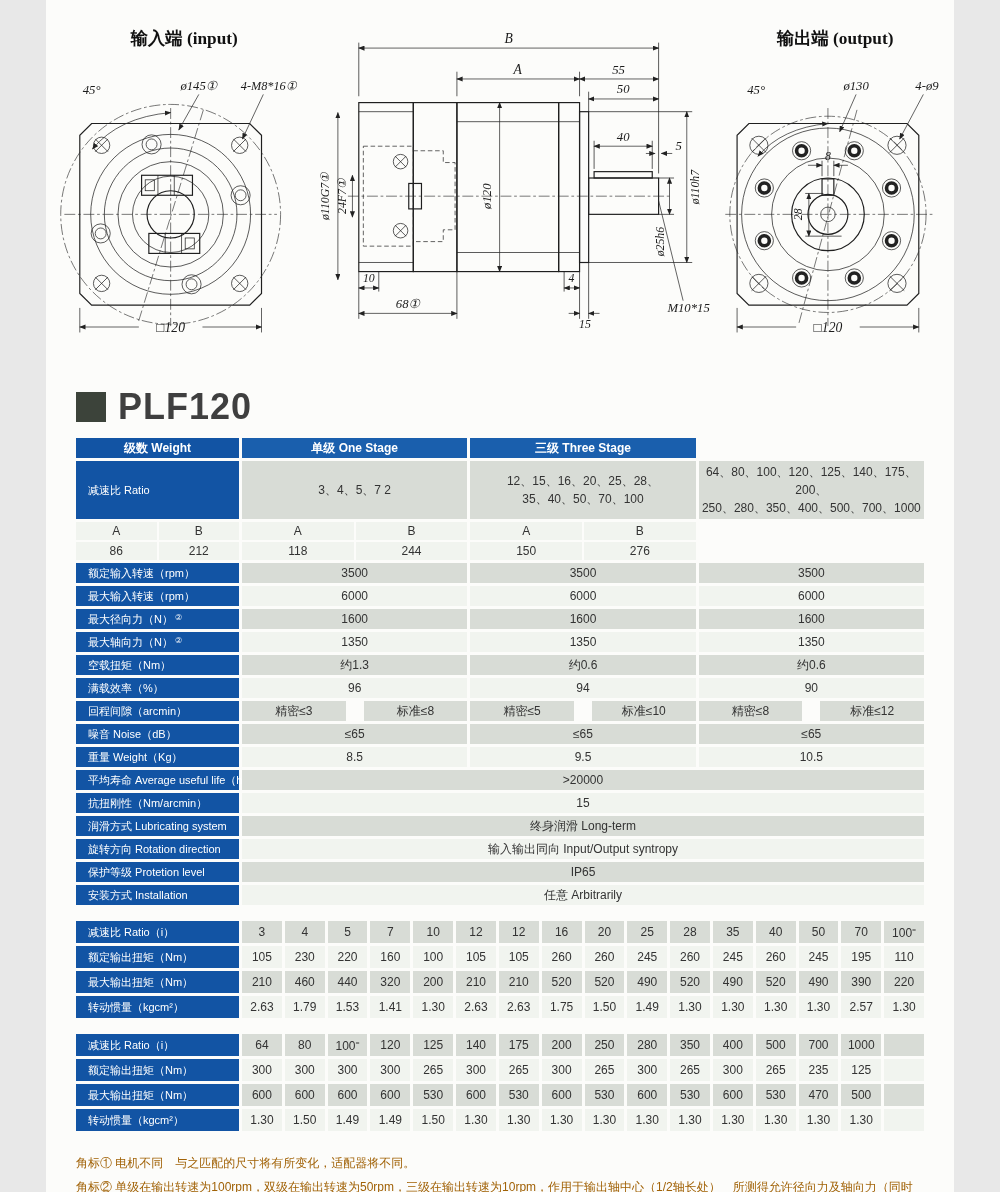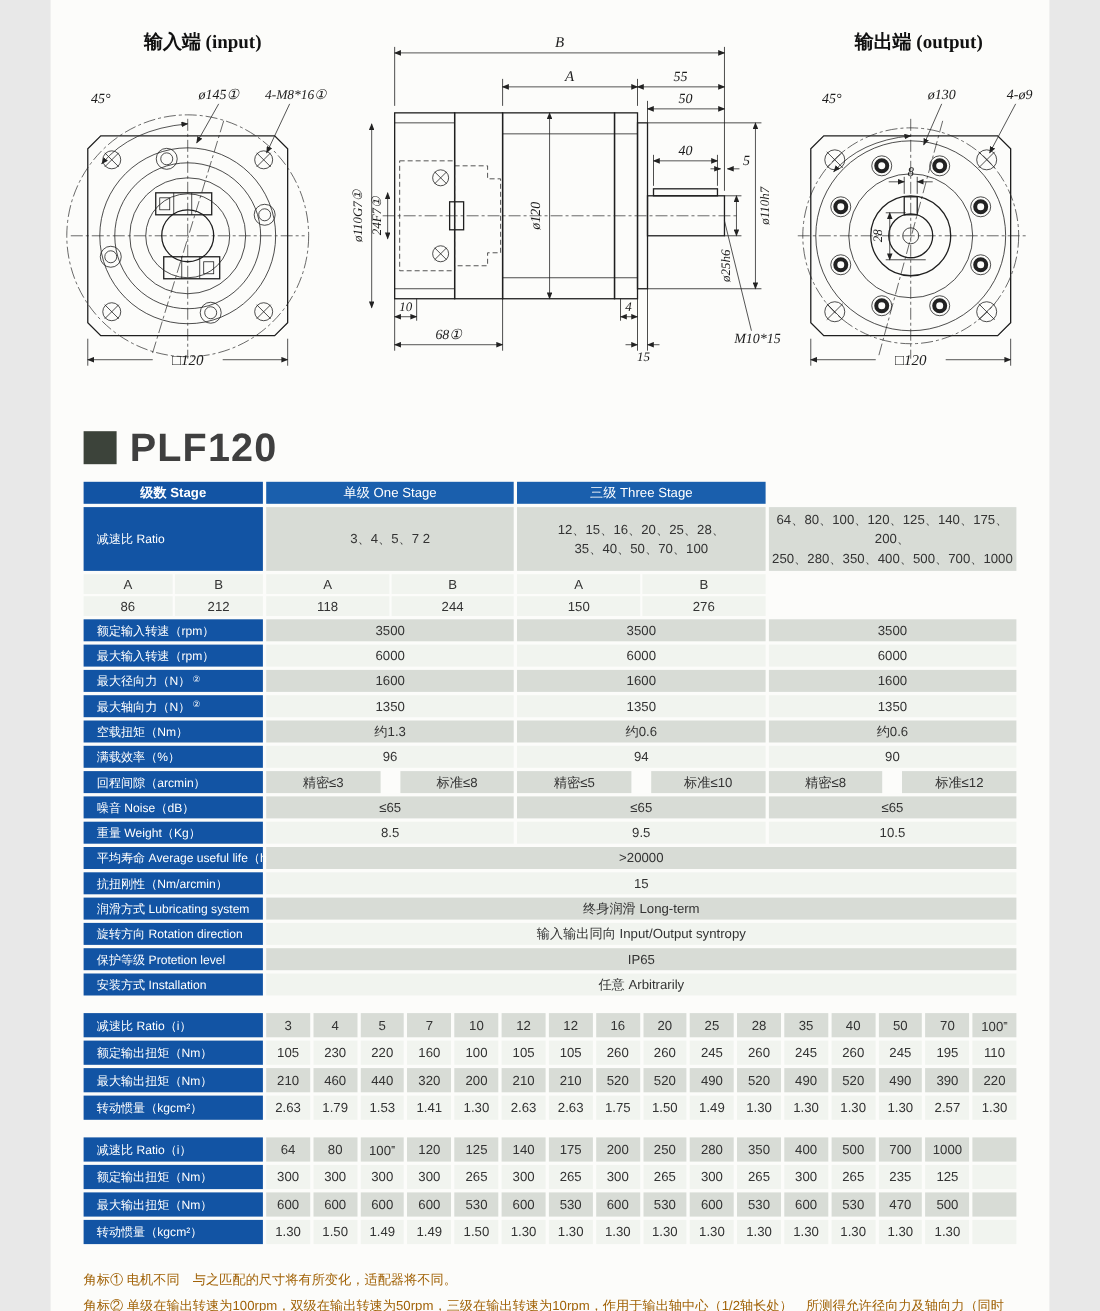--- a/index.html
+++ b/index.html
@@ -26,21 +26,21 @@
   .model-header{display:flex;align-items:center;gap:12px;margin:12px 30px 10px;}
   .model-header .sq{width:30px;height:30px;background:#3c433a;}
   .model-header h1{font-size:36px;font-weight:bold;color:#3f3f3f;letter-spacing:1px;font-family:"Liberation Sans",sans-serif;}
   
   .spec{display:flex;flex-direction:column;gap:3px;margin:0 30px;}
   .s-row{display:grid;grid-template-columns:163px 1fr 1fr 1fr;gap:3px;}
   .s-row.span1{grid-template-columns:163px 1fr;}
   .s-label{background:var(--blue-label);color:#fff;font-size:11px;display:flex;align-items:center;padding-left:12px;min-height:20px;white-space:nowrap;}
   .s-label sup{font-size:8px;margin-left:2px;transform:translateY(-2px);}
   .s-head .s-label{justify-content:center;padding-left:0;font-size:12px;font-weight:bold;}
-  .h-cell{background:var(--blue-head);color:#fff;font-weight:normal;font-size:12px;display:flex;align-items:center;justify-content:center;min-height:20px;}
+  .h-cell{background:var(--blue-head);color:#fff;font-weight:bold;font-size:12px;display:flex;align-items:center;justify-content:center;min-height:20px;}
   .v{display:flex;align-items:center;justify-content:center;font-size:12px;color:#333;min-height:20px;text-align:center;}
   .bg-g{background:var(--cell-gray);}
   .bg-l{background:var(--cell-light);}
   .two-line{flex-direction:column;line-height:1.5;padding:2px 0;}
   .ab{display:grid;grid-template-columns:1fr 1fr;grid-template-rows:18px 18px;gap:2px;}
   .ab .v{min-height:0;}
   .pair{display:grid;grid-template-columns:1fr 1fr;gap:18px;}
   .rowh40{min-height:40px;}
   
   .rt{display:flex;flex-direction:column;gap:3px;margin:16px 30px 0;justify-content:flex-end;}
@@ -384,21 +384,21 @@
   </div>
 
   <div class="model-header">
     <span class="sq"></span>
     <h1>PLF120</h1>
   </div>
 
   <div class="spec">
 
     <div class="s-row s-head">
-      <div class="s-label">级数 Stage</div>
+      <div class="s-label">级数 Weight</div>
       <div class="h-cell">单级 One Stage</div>
       <div class="h-cell">三级 Three Stage</div>
     </div>
 
     <div class="s-row">
       <div class="s-label">
           <span>减速比 Ratio</span>
         </div>
       <div class="v bg-g rowh40">3、4、5、7  2</div>
       <div class="v bg-g rowh40 two-line">

